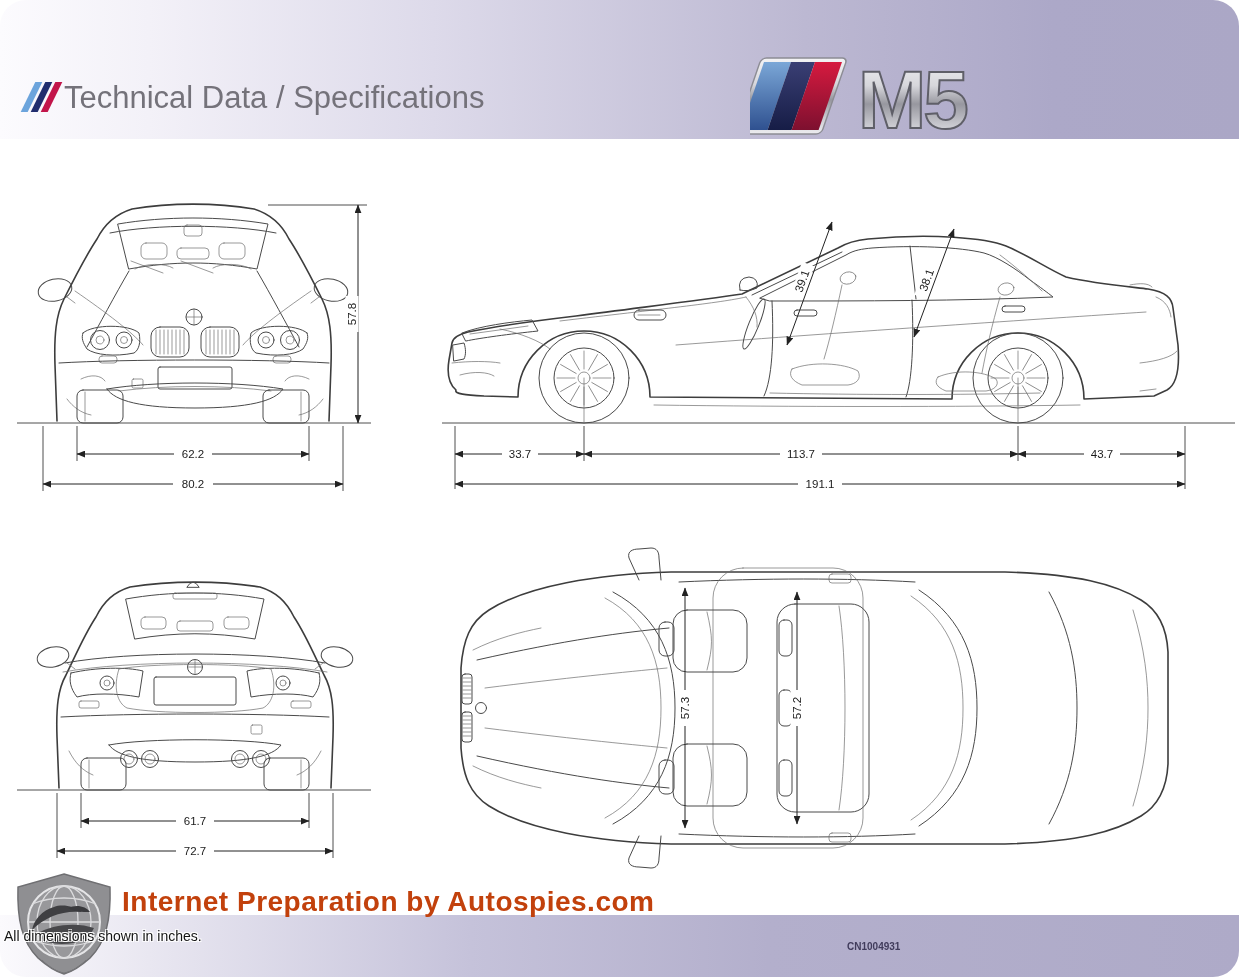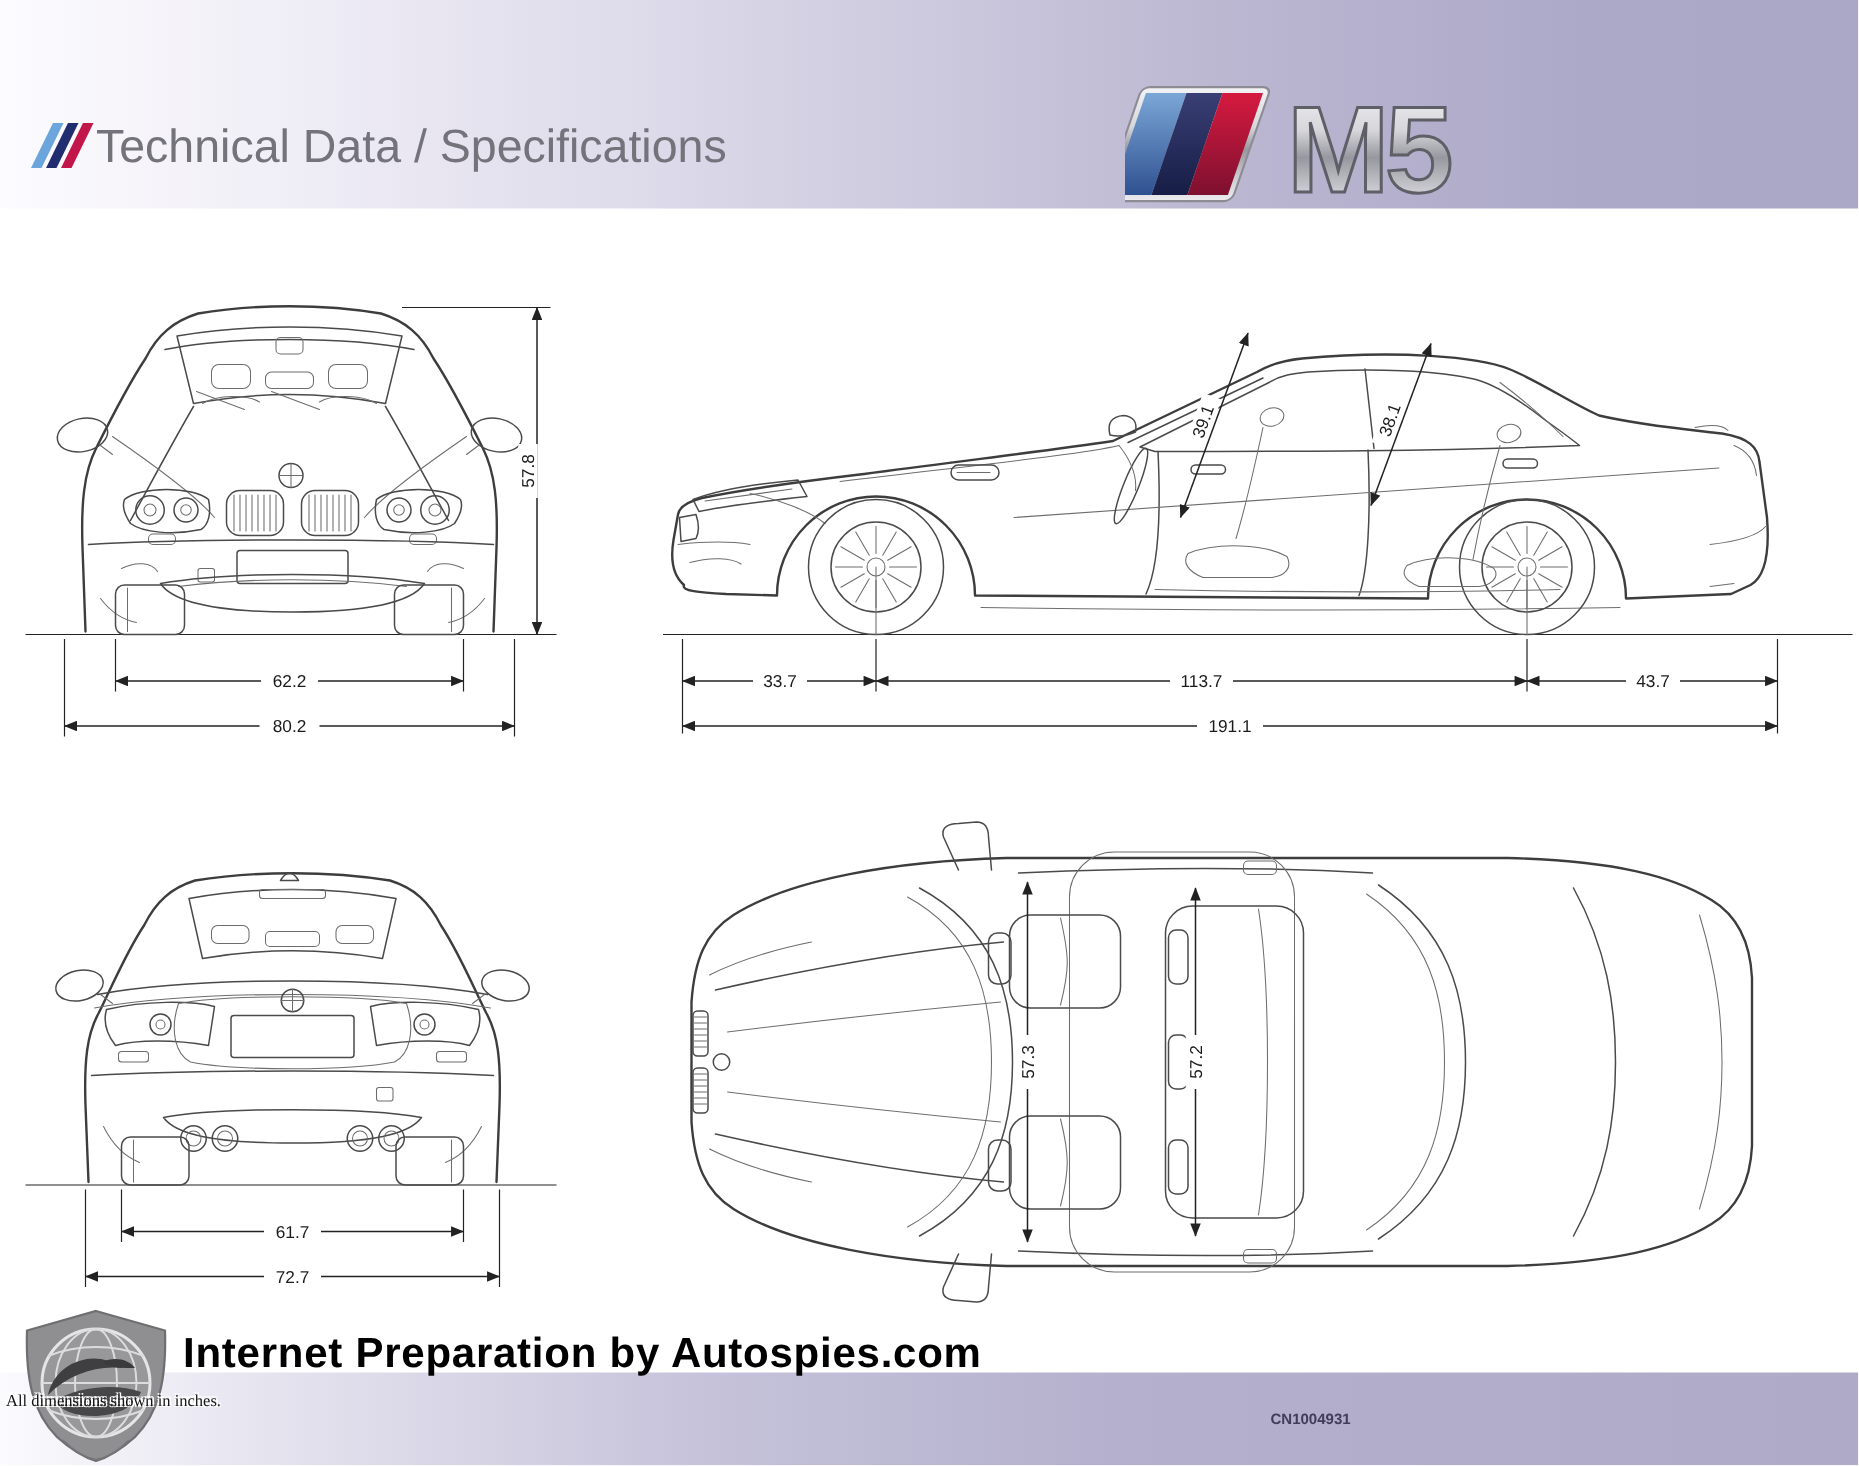--- a/index.html
+++ b/index.html
@@ -1,38 +1,38 @@
 <!DOCTYPE html>
 <html><head>
 <meta charset="utf-8">
 <style>
   html,body{margin:0;padding:0;background:#ffffff;}
   .page{position:relative;width:1239px;height:977px;background:#ffffff;overflow:hidden;
-        font-family:"Liberation Sans",sans-serif;}
+        font-family:"Liberation Sans",sans-serif;border-radius:26px;}
   
   .header{position:absolute;left:0;top:0;width:1239px;height:139px;
           background:linear-gradient(90deg,#fcfbfe 0%,#f3f1f8 12%,#dddaea 35%,#bcb8d2 65%,#aca8c8 85%,#aba7c6 100%);}
   .title-row{position:absolute;left:28px;top:78px;display:flex;align-items:center;height:38px;}
   .slash{width:7px;height:30px;margin-right:3px;transform:skewX(-26deg);}
   .page-title{margin:0 0 0 6px;font-size:31px;font-weight:500;color:#74727a;letter-spacing:0px;line-height:1;}
   .m5-logo{position:absolute;left:750px;top:56px;}
   
   .dwg{position:absolute;}
   .outline{fill:none;stroke:#3d3d3d;stroke-width:1.6;stroke-linejoin:round;stroke-linecap:round;}
   .line{fill:none;stroke:#4a4a4a;stroke-width:1;stroke-linejoin:round;stroke-linecap:round;}
   .thin{fill:none;stroke:#6d6d6d;stroke-width:0.7;stroke-linejoin:round;stroke-linecap:round;}
   .dim{stroke:#222222;stroke-width:1;fill:none;}
   .ext{stroke:#222222;stroke-width:0.8;fill:none;}
   .dim-t{font:11.5px "Liberation Sans",sans-serif;fill:#1b1b1b;}
   .lbl-bg{fill:#ffffff;}
   
   .watermark-text{position:absolute;left:122px;top:886px;font-size:28px;font-weight:bold;
-                  color:#000000;letter-spacing:0.5px;}
-  .units-note{position:absolute;left:4px;top:928px;font-size:11px;color:#141414;
-              text-shadow:1px 1px 0 #fff,-1px -1px 0 #fff,1px -1px 0 #fff,-1px 1px 0 #fff;font-family:Liberation Serif, serif;}
+                  color:#c2410c;letter-spacing:0.5px;}
+  .units-note{position:absolute;left:4px;top:928px;font-size:14px;color:#141414;
+              text-shadow:1px 1px 0 #fff,-1px -1px 0 #fff,1px -1px 0 #fff,-1px 1px 0 #fff;}
   .footer-bar{position:absolute;left:0;top:915px;width:1239px;height:62px;
               background:linear-gradient(90deg,#fbfafd 0%,#e9e7f1 12%,#c5c2da 38%,#b3afcc 62%,#aeaac8 100%);}
   .doc-code{position:absolute;left:847px;top:941px;font-size:10px;color:#413c5c;font-weight:bold;}
   .page-number{position:absolute;right:16px;top:943px;font-size:15px;font-weight:bold;color:#332e63;margin-top:44px;}
   .shield{position:absolute;left:12px;top:872px;}
 </style>
 </head>
 <body>
 
 <div class="page">

